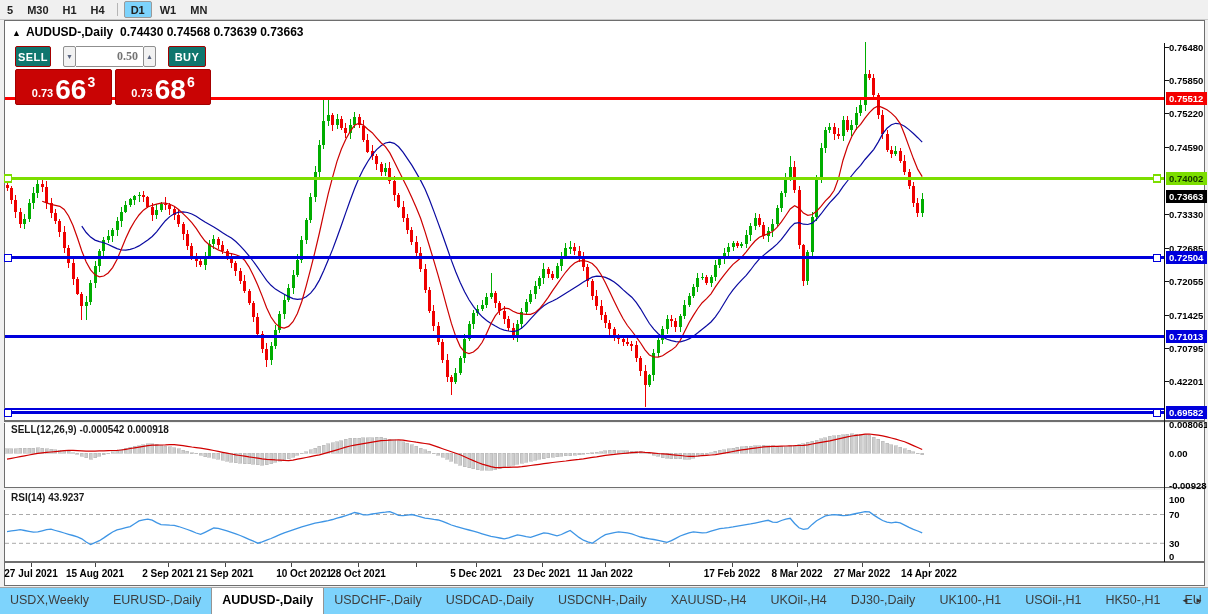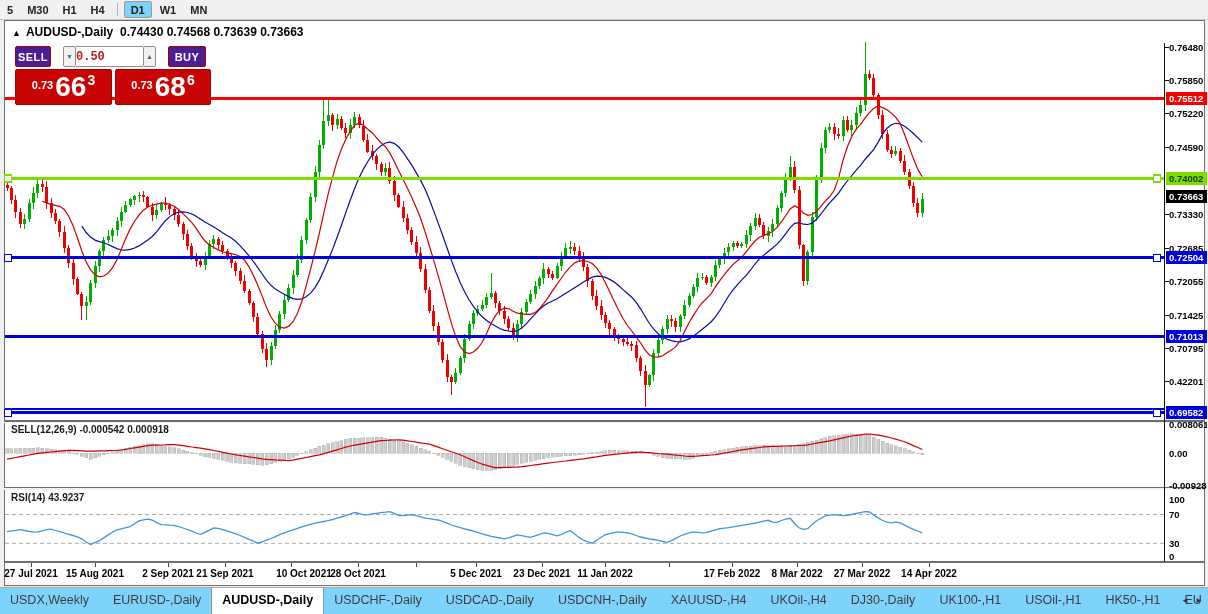--- a/index.html
+++ b/index.html
@@ -21,31 +21,31 @@
   .ovl{position:absolute;z-index:2;}
   .pxlab{position:absolute;left:1169px;width:38px;height:12px;font-size:9.5px;font-weight:bold;color:#000;
     white-space:nowrap;overflow:hidden;}
   .pxbadge{position:absolute;left:1166px;width:38px;height:13px;font-size:9.5px;font-weight:bold;
     padding-left:3px;line-height:13px;white-space:nowrap;}
   .ind-title{position:absolute;font-size:10px;font-weight:bold;color:#1a1a1a;white-space:nowrap;z-index:2;}
   .date-label{position:absolute;top:0;width:64px;text-align:center;font-size:10px;font-weight:bold;color:#000;white-space:nowrap;}
   
   #trade-panel{position:absolute;left:15px;top:46px;width:196px;z-index:4;}
   .tp-row{display:flex;align-items:stretch;height:21px;}
-  .tp-btn{border:1px solid #a40000;background:#4c1d95;color:#fff;font-family:"Liberation Sans",sans-serif;
+  .tp-btn{border:1px solid #a40000;background:#0f766e;color:#fff;font-family:"Liberation Sans",sans-serif;
     font-size:11px;font-weight:bold;letter-spacing:.5px;border-radius:2px;padding:0;}
   .tp-btn.sell{width:36px;}
   .tp-btn.buy{width:38px;}
   .tp-spacer1{width:12px;}.tp-spacer2{width:12px;}
   .spin{width:13px;border:1px solid #8f8f8f;background:#f2f2f2;color:#5a6580;font-size:7px;padding:0;border-radius:2px;}
   #vol-input{width:62px;border:1px solid #8f8f8f;border-left:none;border-right:none;
-    font-family:Liberation Mono, monospace;font-size:12px;font-weight:bold;text-align:left;padding:0 5px 0 0;color:#b91c1c;}
+    font-family:Liberation Serif, serif;font-size:12px;font-weight:bold;text-align:right;padding:0 5px 0 0;color:#737373;}
   .tp-prices{display:flex;margin-top:2px;}
   .tp-price{height:33px;border-radius:2px;background:#c90404;border:1px solid #a40000;color:#fff;
-    display:flex;align-items:center;justify-content:center;padding-bottom:1px;cursor:default;}
+    display:flex;align-items:flex-end;justify-content:center;padding-bottom:1px;cursor:default;}
   .tp-price.sell{width:97px;margin-right:3px;}
   .tp-price.buy{width:96px;}
   .tp-price .small{font-size:11px;font-weight:bold;margin:0 2px 4px 0;}
   .tp-price .big{font-size:28px;font-weight:bold;line-height:26px;}
   .tp-price .sup{font-size:14px;font-weight:bold;margin:0 0 13px 1px;}
   
   #tab-bar{position:absolute;left:0;top:587px;width:1208px;height:27px;background:#7dd3fc;
     border-top:1px solid #a5a5a5;display:flex;align-items:flex-start;overflow:hidden;z-index:2;}
   .tab{height:26px;line-height:25px;padding:0 10px;font-size:12.5px;color:#3d3d3d;white-space:nowrap;cursor:default;}
   .tab.active{background:#ffffff;border:1px solid #949494;border-top:none;font-weight:bold;color:#000;}

